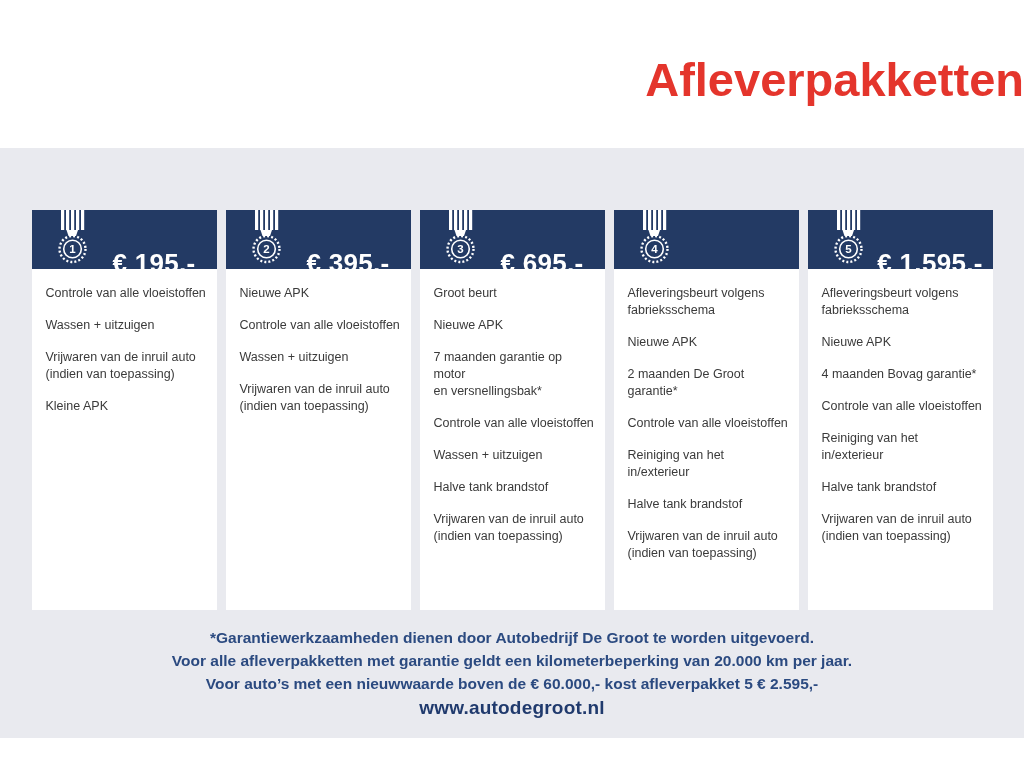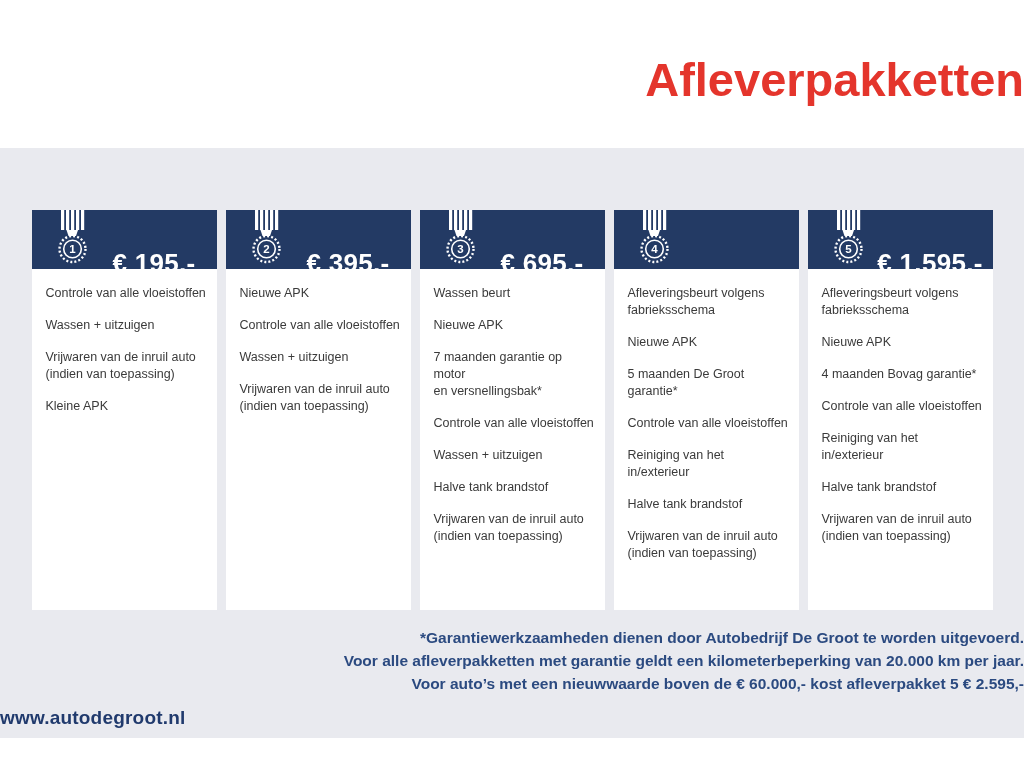--- a/index.html
+++ b/index.html
@@ -94,26 +94,26 @@
     font-size: 12.5px;
     line-height: 17px;
     color: #3a3a3a;
     margin-bottom: 15px;
     white-space: pre-line;
   }
 
   
   .notes {
     margin-top: 16px;
-    text-align: right;
+    text-align: center;
     color: #2b4a80;
     font-weight: 600;
   }
   .notes p { font-size: 15.5px; line-height: 23px; }
-  .site-wrap { text-align: left; margin-top: 12px; }
+  .site-wrap { text-align: center; margin-top: 2px; }
   .site {
     display: inline-block;
     font-size: 19px;
     font-weight: bold;
     color: #203a6d;
     letter-spacing: 0.2px;
   }
 
   .bottom-strip { height: 30px; background: #ffffff; }
 </style>
@@ -195,21 +195,21 @@
               <rect x="33" y="0" width="3.2" height="20"></rect>
               <path d="M18.5,20 h11.5 l-2,6 h-7.5 z"></path>
             </g>
             <circle cx="24.5" cy="39" r="13" fill="none" stroke="#ffffff" stroke-width="2.4" stroke-dasharray="2 2.1"></circle>
             <circle cx="24.5" cy="39" r="8.8" fill="none" stroke="#ffffff" stroke-width="1.6"></circle>
             <text x="24.5" y="43.3" text-anchor="middle" font-size="11.5" font-weight="bold" font-family="Liberation Sans, sans-serif" fill="#ffffff">3</text>
           </svg>
           <div class="price">€ 695,-</div>
         </div>
         <div class="card-body">
-            <p class="item">Wassen beurt</p>
+            <p class="item">Groot beurt</p>
             <p class="item">Nieuwe APK</p>
             <p class="item">7 maanden garantie op motor
 en versnellingsbak*</p>
             <p class="item">Controle van alle vloeistoffen</p>
             <p class="item">Wassen + uitzuigen</p>
             <p class="item">Halve tank brandstof</p>
             <p class="item">Vrijwaren van de inruil auto
 (indien van toepassing)</p>
           </div>
       </article>
@@ -227,21 +227,21 @@
             </g>
             <circle cx="24.5" cy="39" r="13" fill="none" stroke="#ffffff" stroke-width="2.4" stroke-dasharray="2 2.1"></circle>
             <circle cx="24.5" cy="39" r="8.8" fill="none" stroke="#ffffff" stroke-width="1.6"></circle>
             <text x="24.5" y="43.3" text-anchor="middle" font-size="11.5" font-weight="bold" font-family="Liberation Sans, sans-serif" fill="#ffffff">4</text>
           </svg>
         </div>
         <div class="card-body">
             <p class="item">Afleveringsbeurt volgens
 fabrieksschema</p>
             <p class="item">Nieuwe APK</p>
-            <p class="item">5 maanden De Groot garantie*</p>
+            <p class="item">2 maanden De Groot garantie*</p>
             <p class="item">Controle van alle vloeistoffen</p>
             <p class="item">Reiniging van het in/exterieur</p>
             <p class="item">Halve tank brandstof</p>
             <p class="item">Vrijwaren van de inruil auto
 (indien van toepassing)</p>
           </div>
       </article>
 
       <article class="card">
         <div class="card-head">

